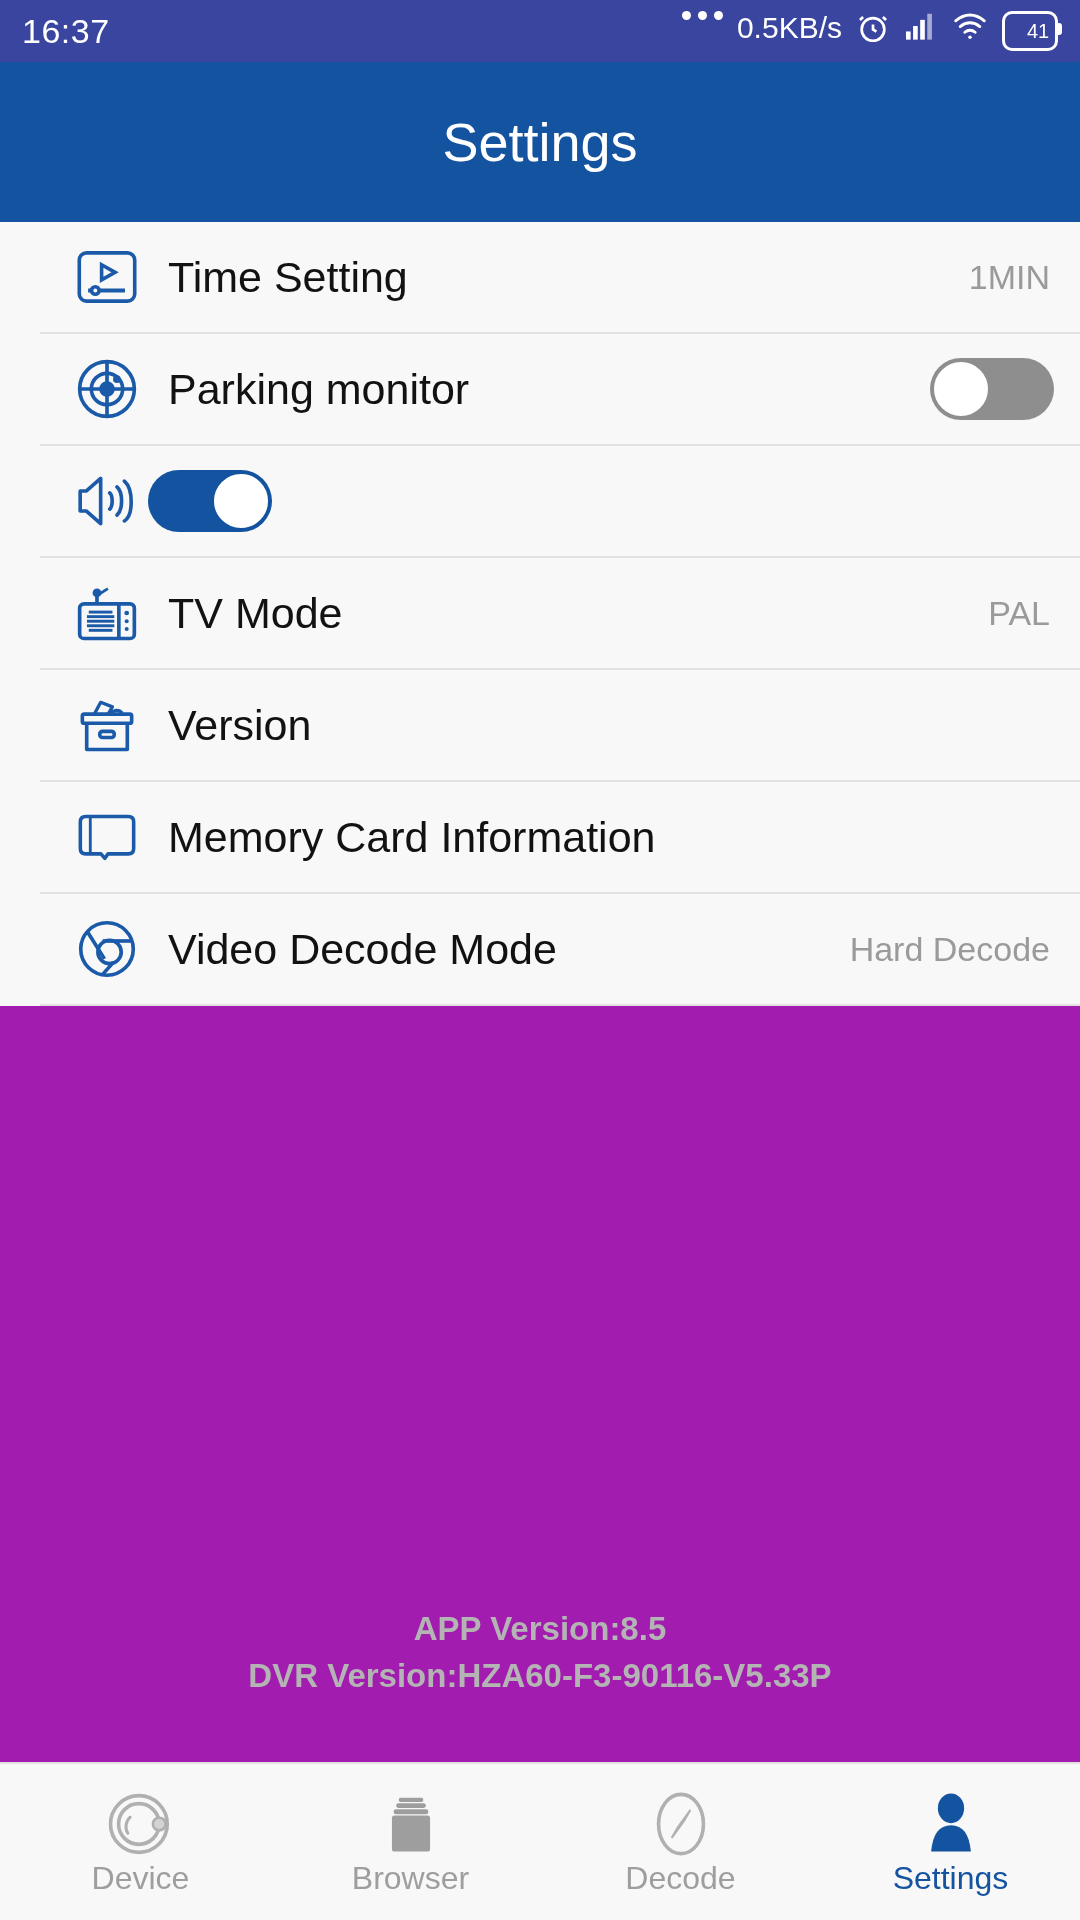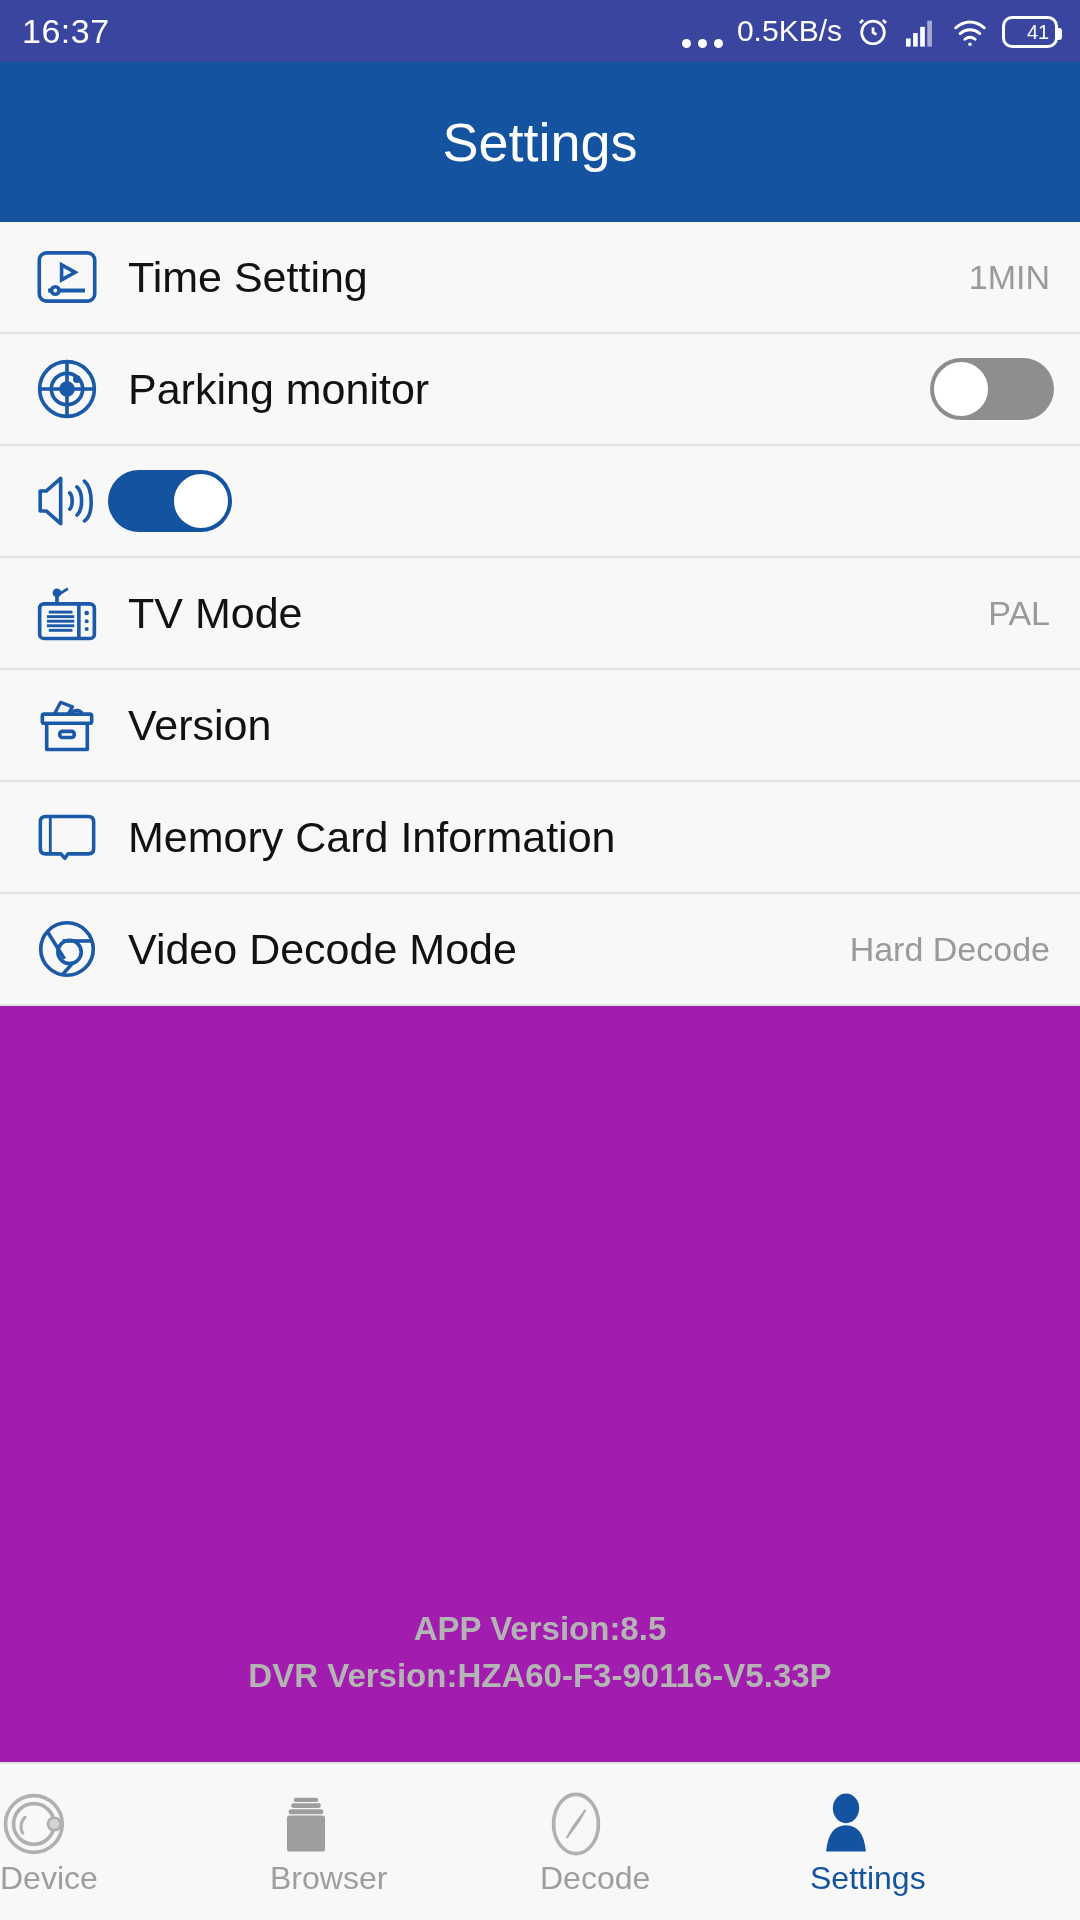--- a/index.html
+++ b/index.html
@@ -11,45 +11,45 @@
   }
   .phone { width:1080px; height:1920px; position:relative; display:flex; flex-direction:column; background:#f8f8f8; }
 
   
   .statusbar {
     height:62px; background:#3a45a0; color:#ffffff;
     display:flex; align-items:center; justify-content:space-between;
     padding:0 22px; flex:0 0 62px;
   }
   .sb-time { font-size:34px; letter-spacing:0.5px; }
-  .sb-right { display:flex; align-items:flex-end; gap:14px; }
+  .sb-right { display:flex; align-items:flex-start; gap:14px; }
   .sb-dots { display:flex; gap:7px; align-items:center; }
   .sb-dots i { width:9px; height:9px; border-radius:50%; background:#fff; display:block; }
   .sb-speed { font-size:30px; }
   .sb-icon { display:flex; align-items:center; }
   .battery {
-    width:56px; height:32px; border:3px solid #fff; border-radius:10px;
+    width:56px; height:40px; border:3px solid #fff; border-radius:10px;
     display:flex; align-items:center; justify-content:center;
     font-size:20px; color:#fff; position:relative;padding-left:16px;
   }
   .battery:after {
     content:""; position:absolute; right:-7px; top:9px; width:5px; height:12px;
     background:#fff; border-radius:0 3px 3px 0;
   }
 
   
   .header {
     height:160px; background:#14539f; color:#fff;
     display:flex; align-items:center; justify-content:center;
     flex:0 0 160px;
   }
   .header-title { font-size:54px; font-weight:400; }
 
   
-  .list { background:#0c4a6e; flex:0 0 auto; }
+  .list { background:#0c4a6e; flex:0 0 auto;margin-left:40px; }
   .row {
     height:112px; display:flex; align-items:center;
     padding:0 26px 0 26px;
     border-bottom:2px solid #e2e2e2;
     background:#f8f8f8;
   }
   .row-icon { width:82px; flex:0 0 82px; display:flex; align-items:center; justify-content:center; }
   .row-label { font-size:43px; color:#121212; flex:1 1 auto; padding-left:20px; }
   .row-value { font-size:34px; color:#9a9a9a; padding-right:4px; }
 
@@ -71,21 +71,21 @@
     text-align:center; color:#b4b4b4; font-size:33px; line-height:1.42;
   }
 
   
   .bottomnav {
     height:158px; flex:0 0 158px; display:flex;
     border-top:2px solid #e2e2e2; background:#f8f8f8;
   }
   .navitem {
     flex:1 1 25%; display:flex; flex-direction:column;
-    align-items:flex-start; justify-content:center; 
+    align-items:center; justify-content:center; padding-left:11px;
   }
   .nav-label { font-size:32px; color:#9e9e9e; }
   .navitem.active .nav-label { color:#14539f; }
   .nav-ico { height:72px; display:flex; align-items:flex-end; }
   svg { display:block; }
 </style>
 </head>
 <body>
 
 <div class="phone">

